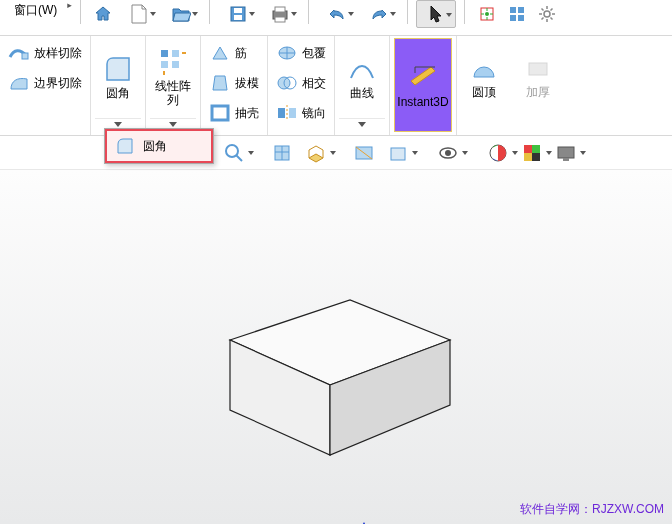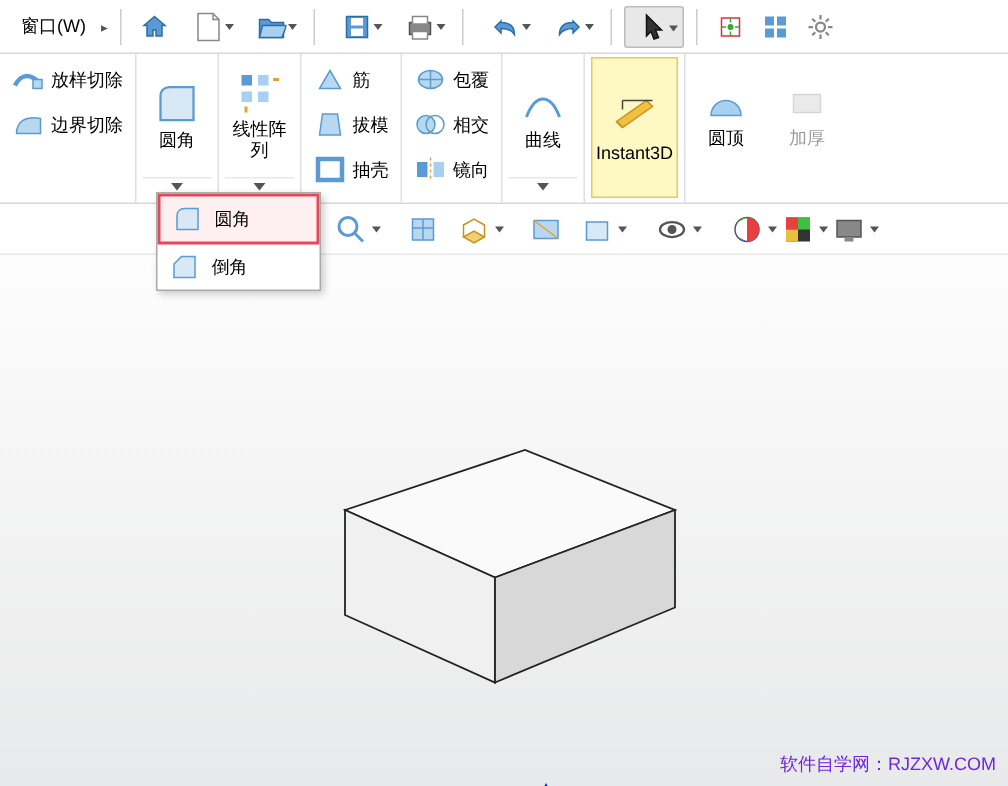--- a/index.html
+++ b/index.html
@@ -1,29 +1,29 @@
 <!DOCTYPE html>
 <html><head>
 <meta charset="utf-8">
 <style>
 *{box-sizing:border-box;margin:0;padding:0;font-family:"Microsoft YaHei","SimSun",sans-serif;font-size:12px;user-select:none}
 body{width:672px;height:524px;background:#fff;overflow:hidden;position:relative}
-.topbar{height:36px;display:flex;align-items:center;padding:0 6px;border-bottom:1px solid #d8d8d8;gap:2px}
+.topbar{height:36px;display:flex;padding:0 6px;border-bottom:1px solid #d8d8d8;gap:2px}
 .menu-w{padding:2px 8px;cursor:pointer}
 .vsep{width:1px;height:24px;background:#ccc;margin:0 6px}
 .tbtn{width:28px;height:28px;display:flex;align-items:center;justify-content:center;border-radius:2px;cursor:pointer}
 .tbtn.wdrop{width:40px;position:relative}
 .tbtn.wdrop::after{content:"";position:absolute;right:3px;top:12px;border-left:3px solid transparent;border-right:3px solid transparent;border-top:4px solid #555}
 .tbtn.active{background:#e8e8e8;border:1px solid #bbb}
 .ribbon{display:flex;border-bottom:1px solid #d8d8d8;height:100px}
 .rcol{display:flex;flex-direction:column;padding:2px 4px}
 .ritem{display:flex;align-items:center;gap:4px;padding:2px 4px;cursor:pointer;height:30px}
 .rbig{display:flex;flex-direction:column;align-items:center;justify-content:center;width:46px;padding:2px;cursor:pointer;text-align:center;line-height:1.2}
 .rbig .lbl{margin-top:2px}
-.rbig.highlight{background:#fef9c3;border:1px solid #e8c860}
+.rbig.highlight{background:#8b5cf6;border:1px solid #e8c860}
 .rcol.sep{border-right:1px solid #e0e0e0}
 .dropbar{width:46px;height:12px;display:flex;align-items:center;justify-content:center;border-top:1px solid #e8e8e8;cursor:pointer;margin-top:2px}
 .dropbar::before{content:"";border-left:4px solid transparent;border-right:4px solid transparent;border-top:5px solid #555}
 .dropdown{position:absolute;left:104px;top:128px;width:110px;background:#fff;border:1px solid #aaa;box-shadow:2px 2px 5px rgba(0,0,0,.2);z-index:10}
 .dditem{display:flex;align-items:center;gap:8px;padding:5px 8px;cursor:pointer}
 .dditem.sel{border:2px solid #e74856;background:#fef0f0}
 .secondbar{height:34px;display:flex;align-items:center;padding:0 8px;gap:6px;border-bottom:1px solid #e8e8e8}
 .sbtn{width:28px;height:28px;display:flex;align-items:center;justify-content:center;cursor:pointer;position:relative}
 .sbtn.wd::after{content:"";position:absolute;right:-6px;top:12px;border-left:3px solid transparent;border-right:3px solid transparent;border-top:4px solid #555}
 .canvas{position:absolute;left:0;top:170px;right:0;bottom:0;background:linear-gradient(#fdfdfd,#e8e9ea)}
@@ -297,26 +297,20 @@
     </div>
 </div>
 
 <div class="dropdown">
   <div class="dditem sel">
     <svg width="20" height="20">
         <path d="M3 17V8c0-3 2-5 5-5h9v14z" fill="#d8e8f5" stroke="#5a9bd5"></path>
       </svg>
     <span>圆角</span>
   </div>
-  <div class="dditem">
-    <svg width="20" height="20">
-        <path d="M3 17V8l5-5h9v14z" fill="#d8e8f5" stroke="#5a9bd5"></path>
-      </svg>
-    <span>倒角</span>
-  </div>
 </div>
 
 <div class="canvas">
   <svg class="box3d" width="280" height="200">
     <polygon points="40,70 160,30 260,70 140,115" fill="#fafafa" stroke="#222" stroke-width="1.2"></polygon>
     <polygon points="40,70 140,115 140,185 40,140" fill="#f0f0f0" stroke="#222" stroke-width="1.2"></polygon>
     <polygon points="140,115 260,70 260,135 140,185" fill="#d8d8d8" stroke="#222" stroke-width="1.2"></polygon>
   </svg>
   <svg class="triad" width="40" height="40">
     <line x1="15" y1="25" x2="15" y2="5" stroke="#0020d0" stroke-width="1.5"></line>

